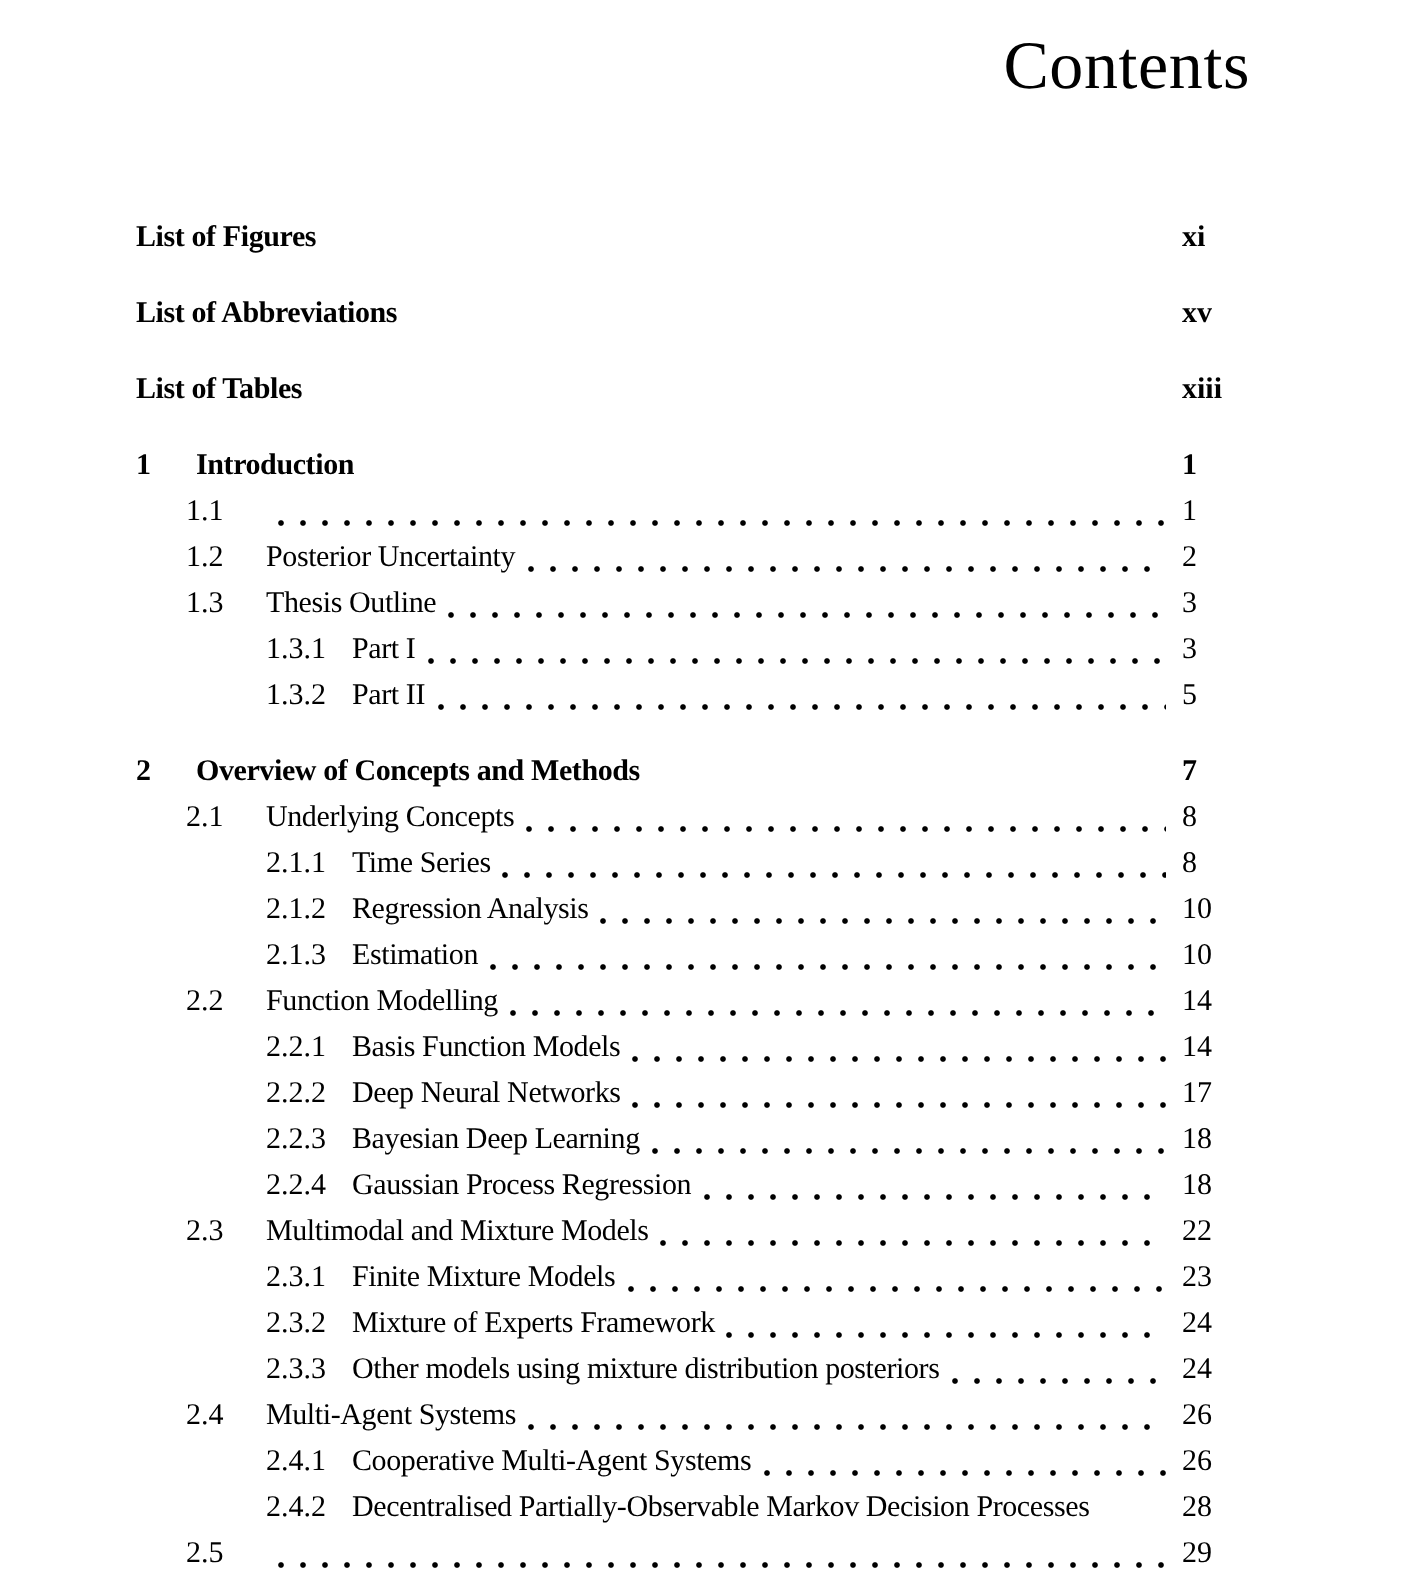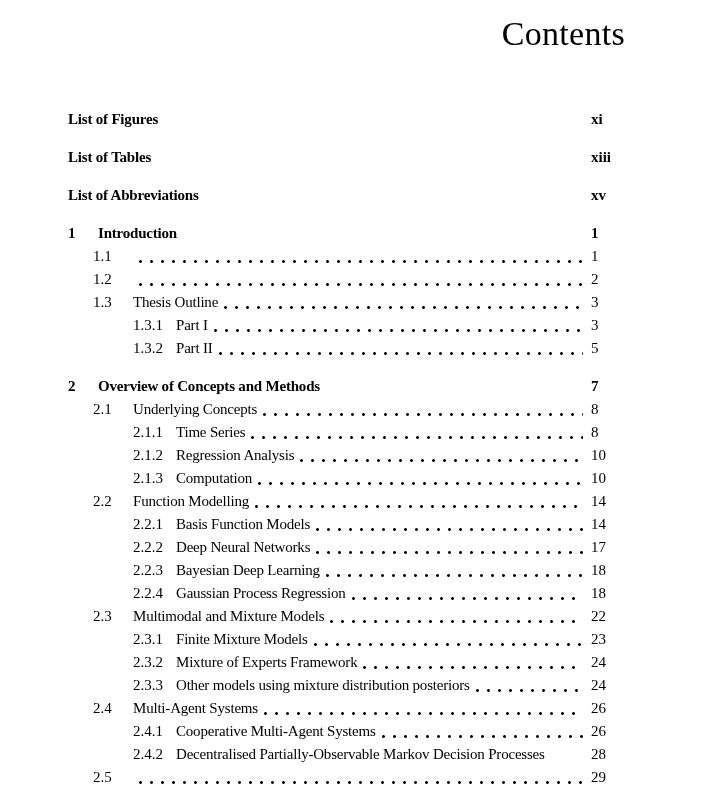--- a/index.html
+++ b/index.html
@@ -50,46 +50,47 @@
   <h1 class="title">Contents</h1>
   <div id="front-matter">
       <div class="toc-row fm-row">
 
     <span class="ttl">List of Figures</span>
     <span class="leader"></span>
     <span class="pg">xi</span>
   </div>
       <div class="toc-row fm-row">
 
+    <span class="ttl">List of Abbreviations</span>
+    <span class="leader"></span>
+    <span class="pg">xv</span>
+  </div>
+      <div class="toc-row fm-row">
+
     <span class="ttl">List of Tables</span>
     <span class="leader"></span>
     <span class="pg">xiii</span>
-  </div>
-      <div class="toc-row fm-row">
-
-    <span class="ttl">List of Abbreviations</span>
-    <span class="leader"></span>
-    <span class="pg">xv</span>
   </div>
     </div>
   <div id="chapters">
       <div class="chapter-block">
         <div class="toc-row chapter-row">
     <span class="num">1</span>
     <span class="ttl">Introduction</span>
     <span class="leader"></span>
     <span class="pg">1</span>
   </div>
         <div class="toc-row sec">
     <span class="num">1.1</span>
     <span class="leader dots"></span>
     <span class="pg">1</span>
   </div>
         <div class="toc-row sec">
     <span class="num">1.2</span>
+    <span class="ttl">Posterior Uncertainty</span>
     <span class="leader dots"></span>
     <span class="pg">2</span>
   </div>
         <div class="toc-row sec">
     <span class="num">1.3</span>
     <span class="ttl">Thesis Outline</span>
     <span class="leader dots"></span>
     <span class="pg">3</span>
   </div>
         <div class="toc-row sub">
@@ -125,21 +126,21 @@
     <span class="pg">8</span>
   </div>
         <div class="toc-row sub">
     <span class="num">2.1.2</span>
     <span class="ttl">Regression Analysis</span>
     <span class="leader dots"></span>
     <span class="pg">10</span>
   </div>
         <div class="toc-row sub">
     <span class="num">2.1.3</span>
-    <span class="ttl">Computation</span>
+    <span class="ttl">Estimation</span>
     <span class="leader dots"></span>
     <span class="pg">10</span>
   </div>
         <div class="toc-row sec">
     <span class="num">2.2</span>
     <span class="ttl">Function Modelling</span>
     <span class="leader dots"></span>
     <span class="pg">14</span>
   </div>
         <div class="toc-row sub">

